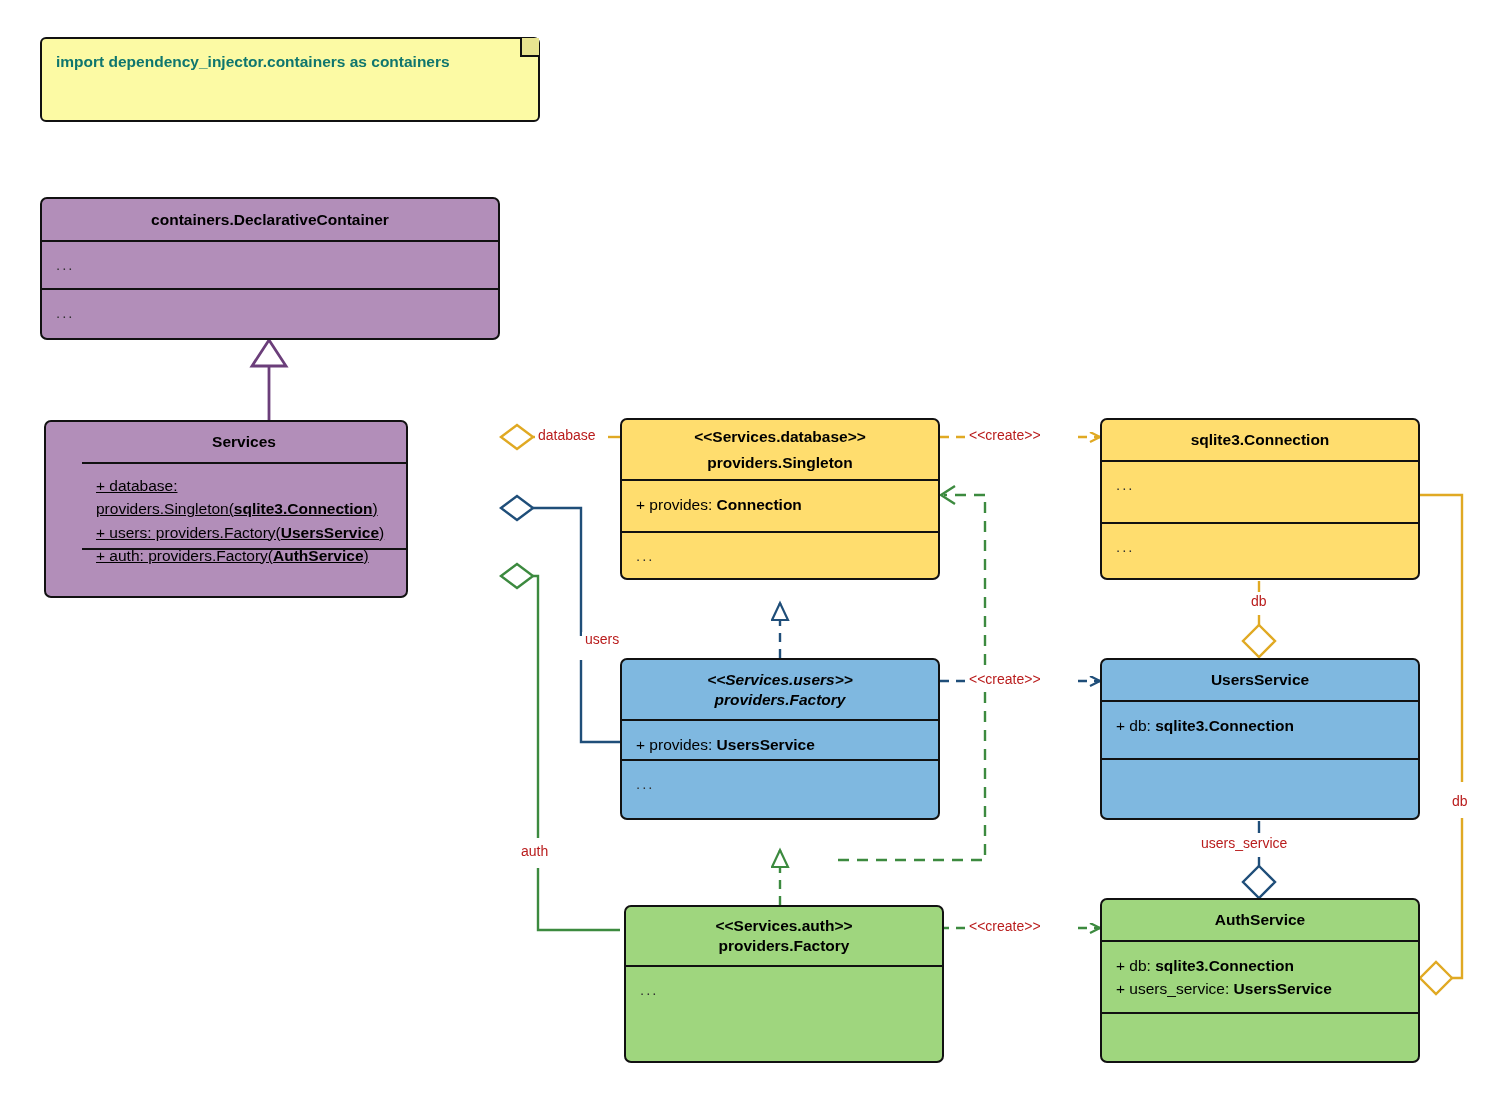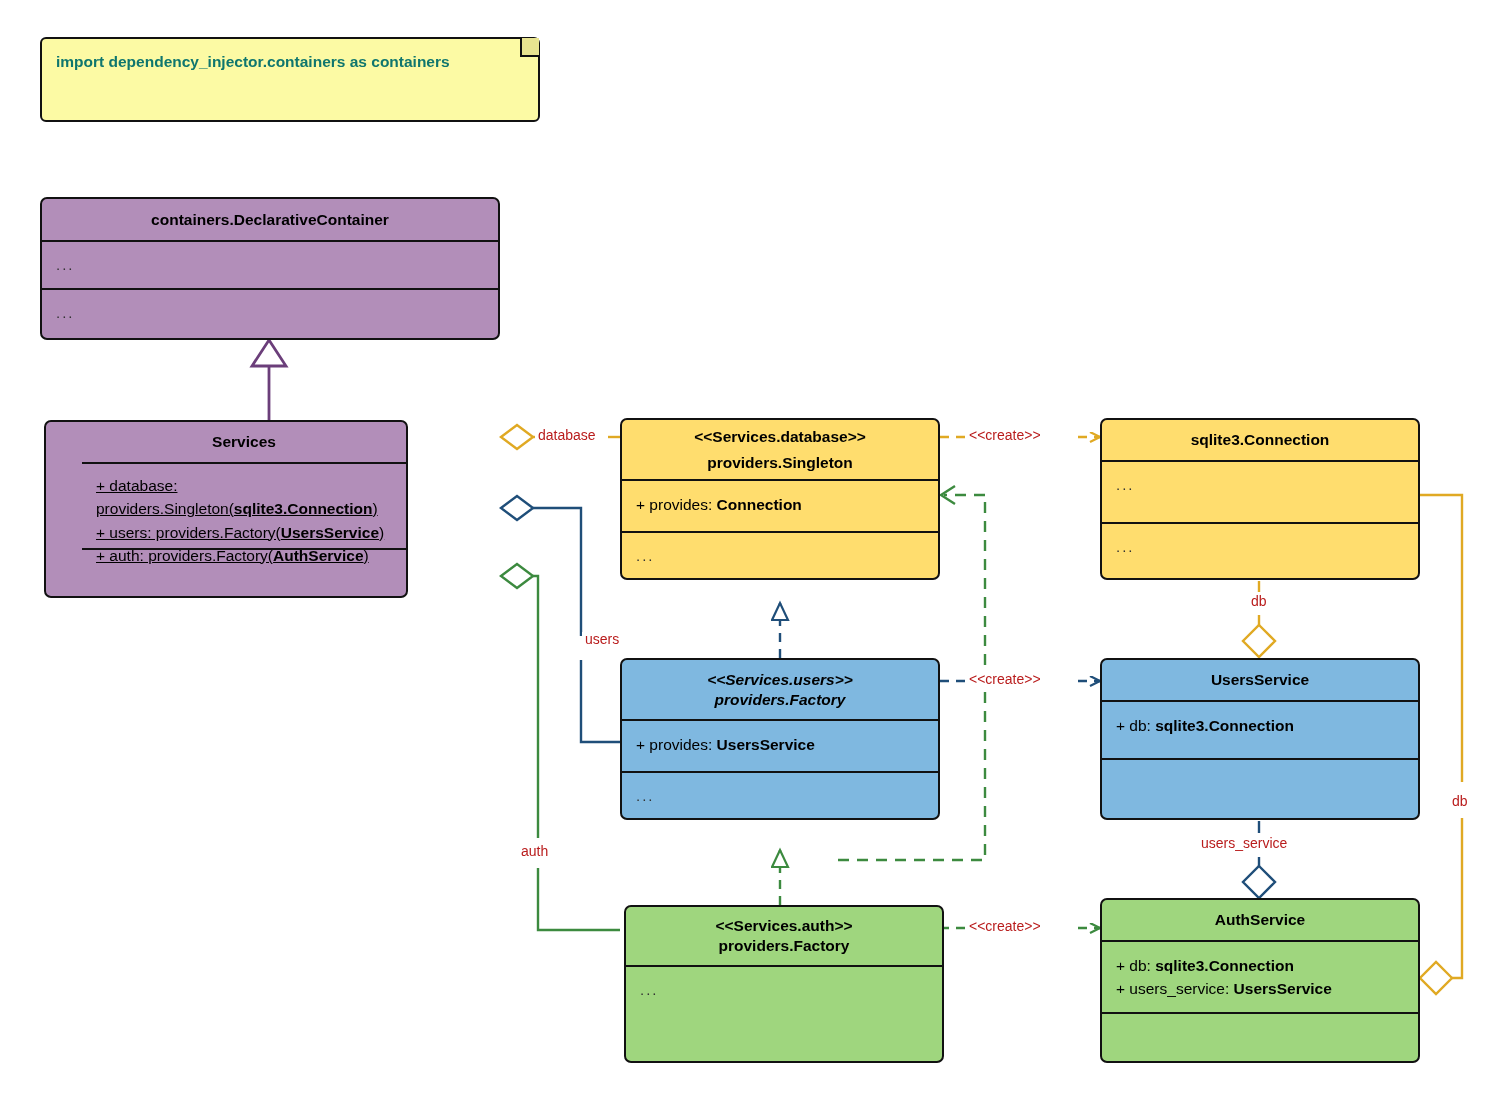--- a/index.html
+++ b/index.html
@@ -188,21 +188,21 @@
   <div class="sect attrs" style="height:60px;">
     <div class="dots">...</div>
   </div>
 </div>
 
 <div class="umlbox blue" style="left:620px;top:658px;width:320px;height:162px;">
   <div class="sect hdr" style="height:59px;font-style:italic;">
     <span class="stereo">&lt;&lt;Services.users&gt;&gt;</span>
     <span>providers.Factory</span>
   </div>
-  <div class="sect attrs" style="height:52px;">
+  <div class="sect attrs" style="height:40px;">
     <div><span>+ provides:</span> <span class="b">UsersService</span></div>
   </div>
   <div class="sect attrs" style="height:51px;">
     <div class="dots">...</div>
   </div>
 </div>
 
 <div class="umlbox blue" style="left:1100px;top:658px;width:320px;height:162px;">
   <div class="sect hdr" style="height:40px;">
     <span>UsersService</span>

